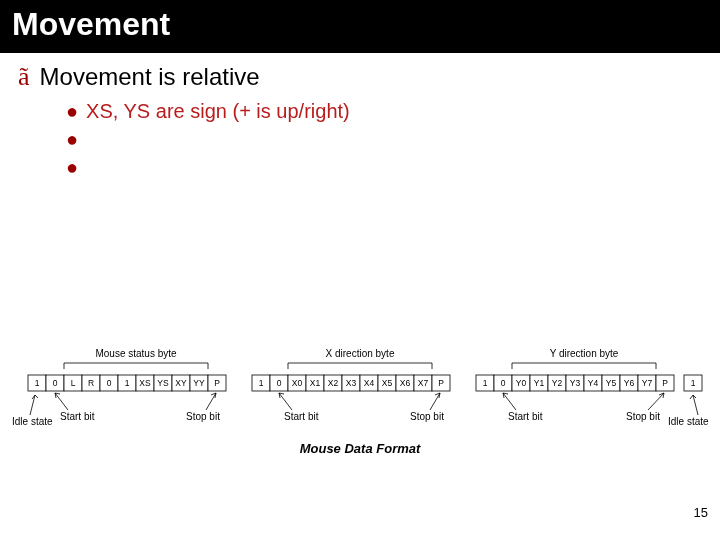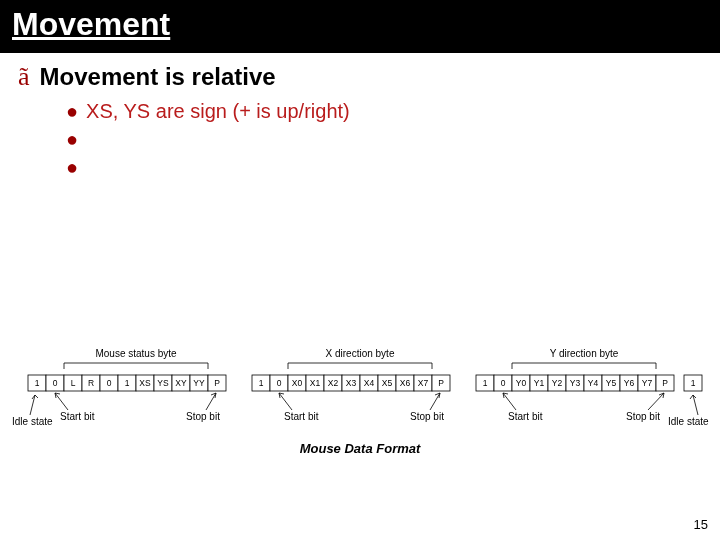--- a/index.html
+++ b/index.html
@@ -11,42 +11,40 @@
     position: relative;
     overflow: hidden;
   }
   .title-bar {
     background: #000;
     color: #fff;
     font-size: 32px;
     font-weight: bold;
     padding: 6px 12px 10px 12px;
     font-family: Verdana, Arial, sans-serif;
-    text-decoration: underline;
   }
   .content {
     padding: 8px 18px 0 18px;
   }
   .main-bullet {
     display: flex;
     align-items: flex-start;
     margin-bottom: 6px;
   }
   .main-bullet .glyph {
     color: #990000;
     font-size: 26px;
     line-height: 1.2;
     margin-right: 10px;
     font-family: "Times New Roman", serif;
   }
   .main-bullet .text {
     font-size: 24px;
     color: #000;
     line-height: 1.3;
-    font-weight: bold;
   }
   .sub-list {
     margin-left: 48px;
     margin-top: 4px;
   }
   .sub-item {
     display: flex;
     align-items: flex-start;
     margin-bottom: 2px;
   }
@@ -64,21 +62,21 @@
   .diagram {
     position: absolute;
     left: 0;
     right: 0;
     top: 335px;
     padding: 0 8px;
   }
   .page-num {
     position: absolute;
     right: 12px;
-    bottom: 8px;
+    bottom: 20px;
     font-size: 13px;
     color: #000;
   }
   svg { display: block; }
   .bit-box { fill: #fff; stroke: #000; stroke-width: 0.8; }
   .bit-txt { font-size: 8.5px; font-family: Arial, sans-serif; text-anchor: middle; }
   .lbl { font-size: 10px; font-family: Arial, sans-serif; }
   .lbl-mid { font-size: 10px; font-family: Arial, sans-serif; text-anchor: middle; }
   .caption { font-size: 13px; font-family: Arial, sans-serif; font-style: italic; font-weight: bold; text-anchor: middle; }
   .bracket { fill: none; stroke: #000; stroke-width: 0.8; }

